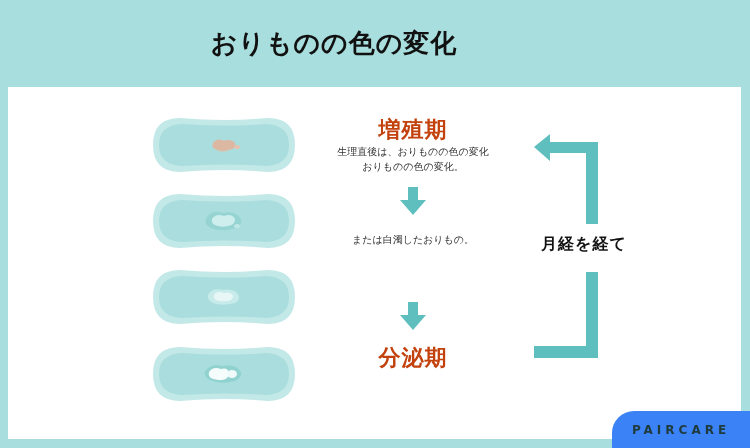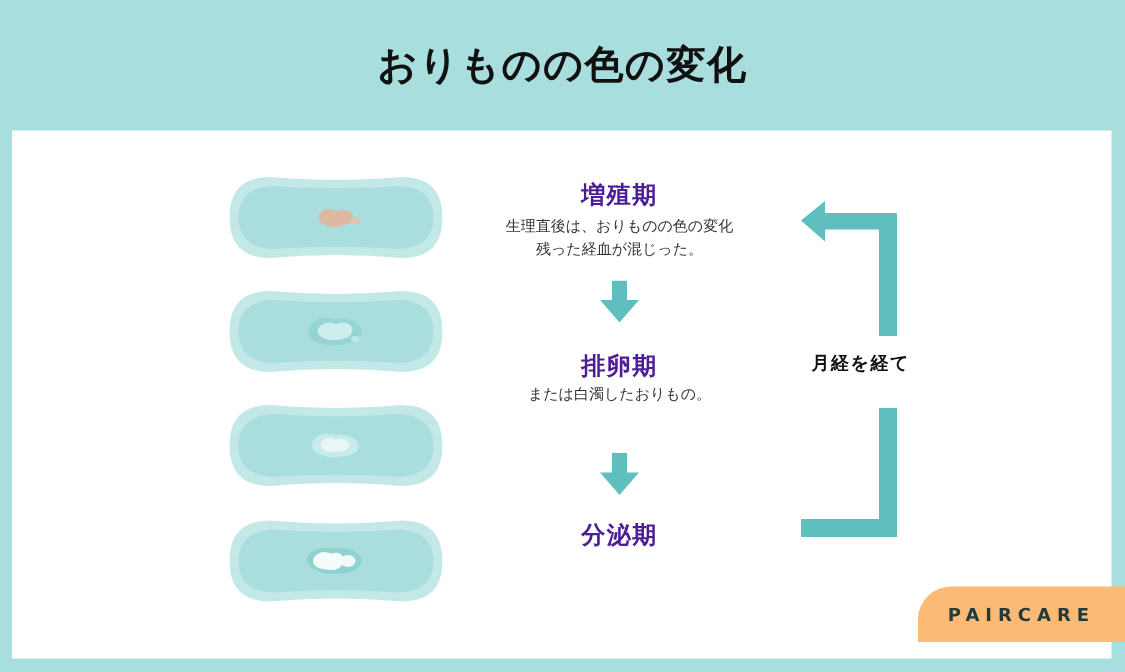--- a/index.html
+++ b/index.html
@@ -5,51 +5,51 @@
   html, body { margin: 0; padding: 0; }
   body {
     width: 750px; height: 448px; overflow: hidden;
     background: #a9dedf;
     font-family: "DejaVu Sans", "Liberation Sans", sans-serif;
     position: relative;
   }
   .title {
     position: absolute; left: 0; top: 0; width: 668px; height: 87px;
     display: flex; align-items: center; justify-content: center;
-    font-size: 26px; font-weight: bold; color: #111; letter-spacing: 1px; margin-left: 41px;
+    font-size: 26px; font-weight: bold; color: #111; letter-spacing: 1px;
   }
   .panel {
     position: absolute; left: 8px; top: 87px; width: 733px; height: 352px;
     background: #ffffff;
   }
   .pad {
     position: absolute; width: 146px; height: 58px;
   }
   .pad svg { width: 100%; height: 100%; display: block; }
   .stage {
     position: absolute; text-align: center; width: 260px;
   }
   .stage-title {
-    font-size: 16px; font-weight: bold; color: #4c1d95; line-height: 24px;
+    font-size: 22px; font-weight: bold; color: #c2410c; line-height: 24px;
     letter-spacing: 1px;
   }
   .stage-desc {
     font-size: 10px; color: #333; line-height: 15px; margin-top: 2px;
   }
   .down-arrow { position: absolute; width: 26px; height: 28px; }
   .down-arrow svg { width: 100%; height: 100%; display: block; }
   .cycle { position: absolute; }
   .cycle svg { display: block; }
   .cycle-label {
-    position: absolute; font-size: 12px; font-weight: bold; color: #111;
+    position: absolute; font-size: 16px; font-weight: bold; color: #111;
     letter-spacing: 1px; white-space: nowrap;
   }
   .brand {
-    position: absolute; left: 612px; top: 391px; width: 138px; height: 37px;
-    background: #fdba74; border-top-left-radius: 22px;
+    position: absolute; left: 612px; top: 411px; width: 138px; height: 37px;
+    background: #3b82f6; border-top-left-radius: 22px;
     display: flex; align-items: center; justify-content: center;
     font-size: 12px; font-weight: bold; color: #1f3b3c; letter-spacing: 4px;
   }
 </style>
 </head>
 <body>
 
 <div class="title">おりものの色の変化</div>
 
 <div class="panel"></div>
@@ -89,41 +89,40 @@
     <path d="M31 8 Q73 11 115 8 Q138 9 138 29 Q138 49 115 50 Q73 47 31 50 Q8 49 8 29 Q8 9 31 8Z" fill="#aadddd"></path>
     <path d="M54 26 Q60 18 72 21 Q84 18 90 27 Q91 35 79 37 Q68 39 59 35 Q52 31 54 26Z" fill="#8fd2cf"></path>
     <path d="M58 27 Q62 21 70 24 Q77 22 78 28 Q78 34 71 35 Q64 35 60 33 Q57 31 58 27Z" fill="#f5fcfc"></path>
     <ellipse cx="81" cy="29" rx="5" ry="4" fill="#f0fafa"></ellipse>
   </svg>
 </div>
 
 <div class="stage" style="left:283px; top:118px;">
   <div class="stage-title">増殖期</div>
   <div class="stage-desc">生理直後は、おりものの色の変化</div>
-  <div class="stage-desc" style="margin-top:0">残った経血が混じった。</div>
+  <div class="stage-desc" style="margin-top:0">おりものの色の変化。</div>
 </div>
 
 <div class="down-arrow" style="left:400px; top:187px;">
   <svg viewBox="0 0 26 28">
       <path d="M8 0 H18 V13 H26 L13 28 L0 13 H8Z" fill="#5fbfbf"></path>
     </svg>
 </div>
 
 <div class="stage" style="left:283px; top:232px;">
-  <div class="stage-title">排卵期</div>
   <div class="stage-desc" style="margin-top:0">または白濁したおりもの。</div>
 </div>
 
 <div class="down-arrow" style="left:400px; top:302px;">
   <svg viewBox="0 0 26 28">
       <path d="M8 0 H18 V13 H26 L13 28 L0 13 H8Z" fill="#5fbfbf"></path>
     </svg>
 </div>
 
-<div class="stage" style="left:283px; top:346px;font-family:Liberation Serif, serif;">
+<div class="stage" style="left:283px; top:346px;">
   <div class="stage-title">分泌期</div>
 </div>
 
 <div class="cycle" style="left:534px; top:134px;">
   <svg width="66" height="90" viewBox="0 0 66 90">
     <path d="M0 13 L16 0 V8 H64 V90 H52 V19 H16 V27Z" fill="#5fbfbf"></path>
   </svg>
 </div>
 <div class="cycle-label" style="left:541px; top:234px;">月経を経て</div>
 <div class="cycle" style="left:534px; top:272px;">

